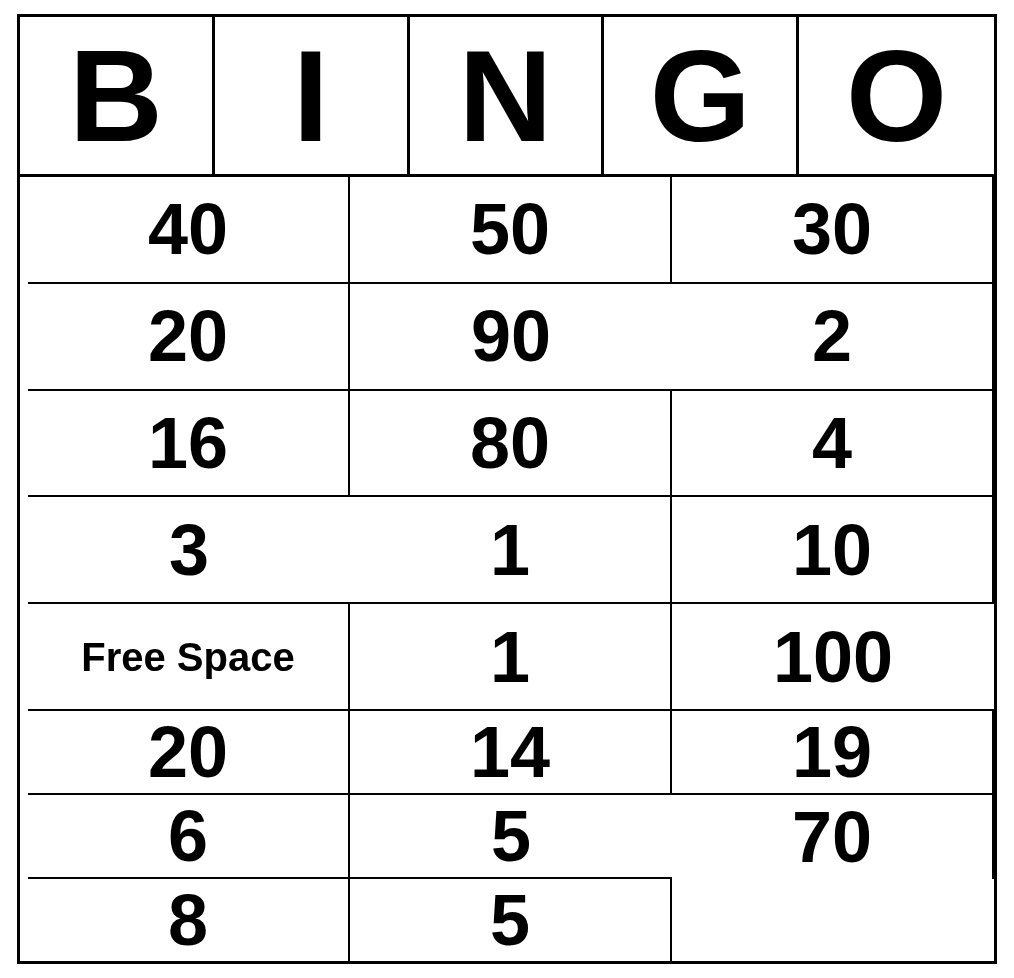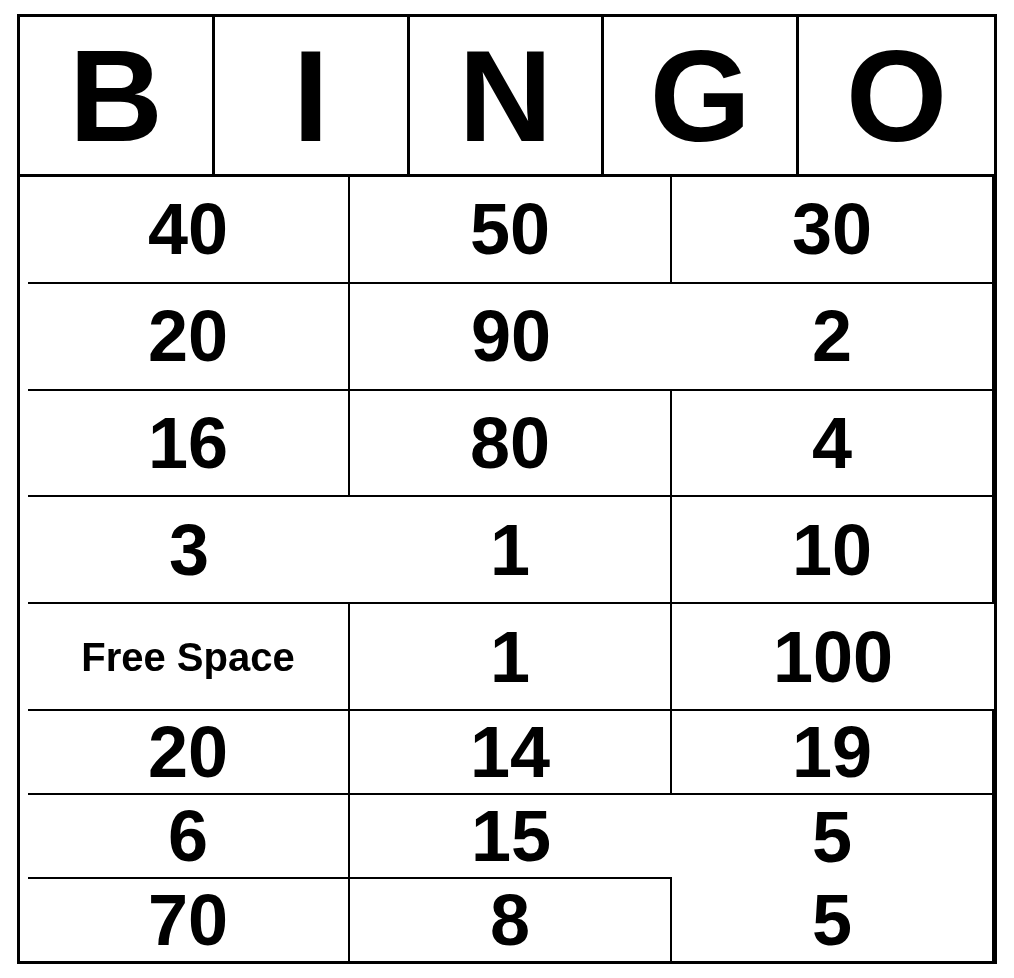--- a/index.html
+++ b/index.html
@@ -106,19 +106,18 @@
       <div class="bingo-cell">3</div>
       <div class="bingo-cell">1</div>
       <div class="bingo-cell">10</div>
       <div class="bingo-cell free-space">Free Space</div>
       <div class="bingo-cell">1</div>
       <div class="bingo-cell">100</div>
       <div class="bingo-cell">20</div>
       <div class="bingo-cell">14</div>
       <div class="bingo-cell">19</div>
       <div class="bingo-cell">6</div>
-      <div class="bingo-cell">15</div>
       <div class="bingo-cell">5</div>
       <div class="bingo-cell">70</div>
       <div class="bingo-cell">8</div>
       <div class="bingo-cell">5</div>
     </div>
 </div>
 
 </body></html>

